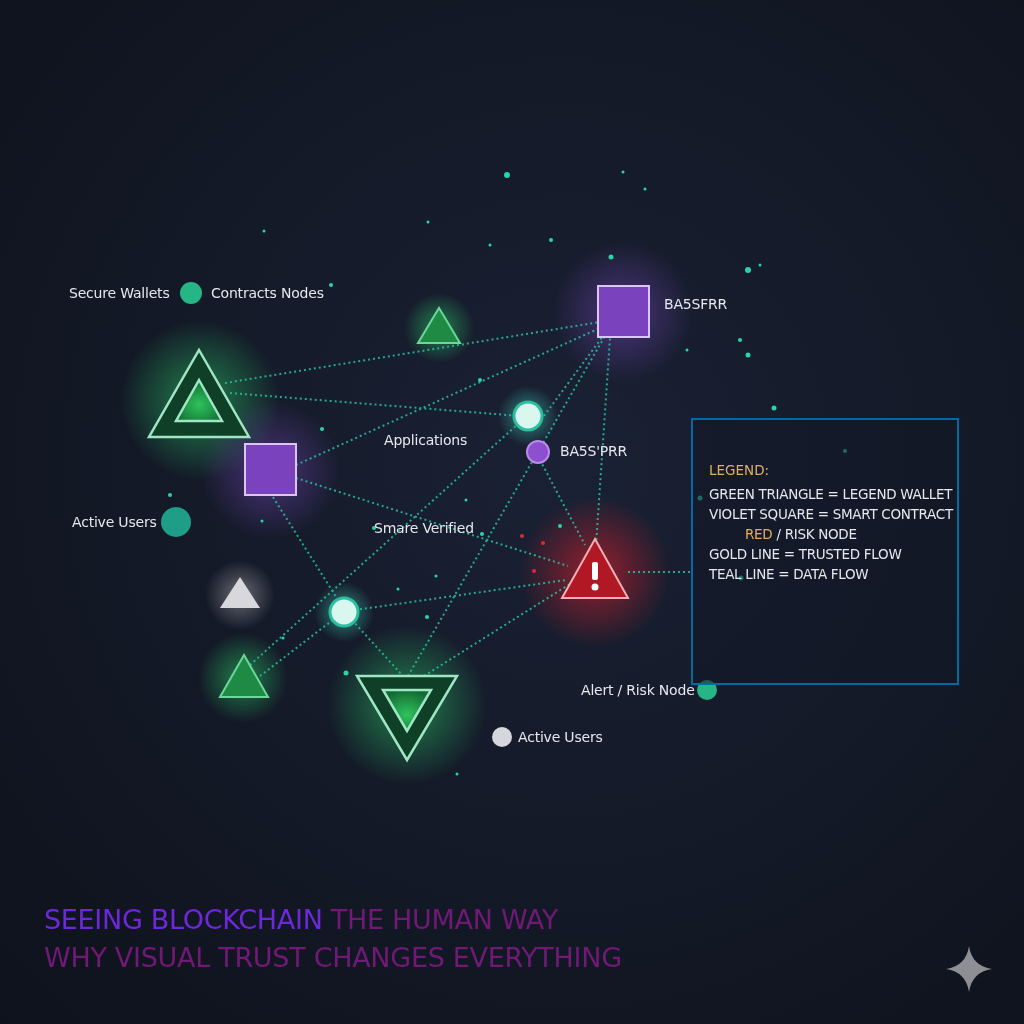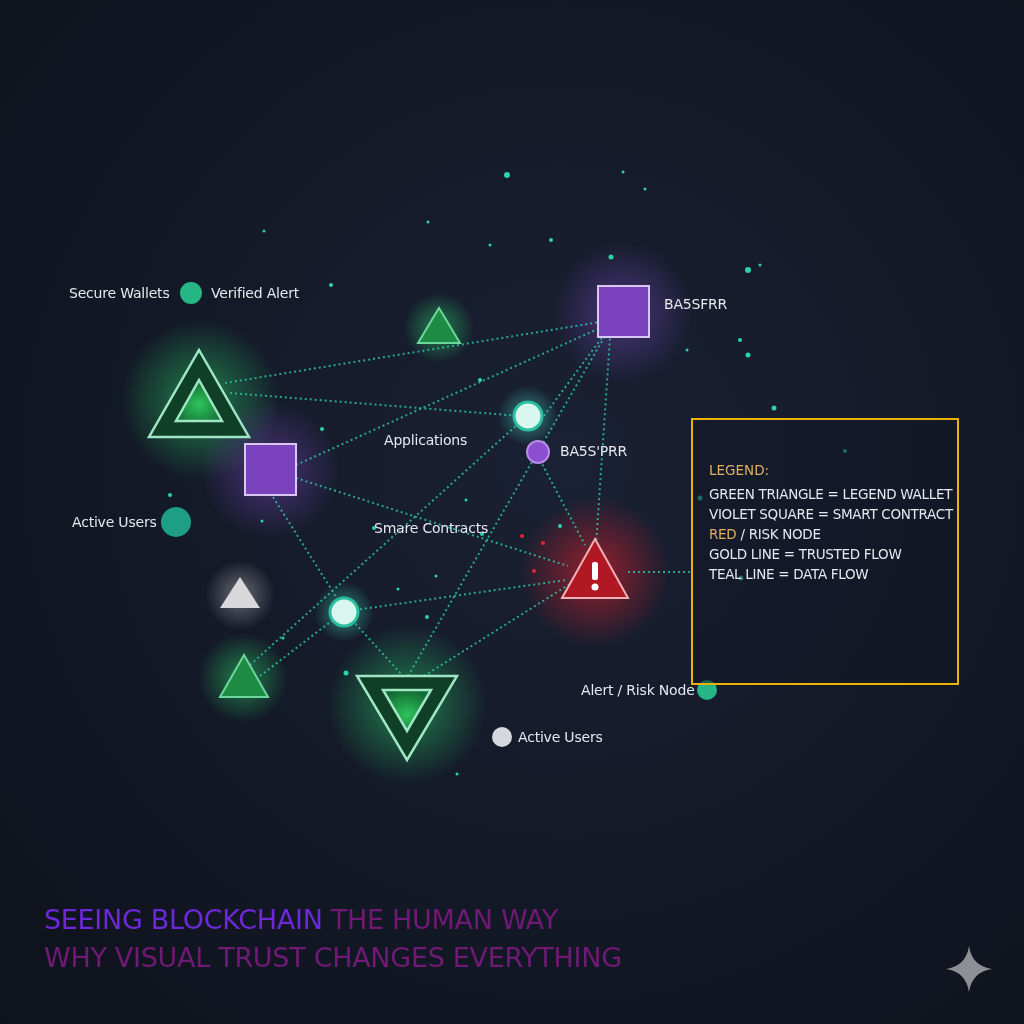--- a/index.html
+++ b/index.html
@@ -10,21 +10,21 @@
   }
   .stage { position:absolute; left:0; top:0; width:1024px; height:884px; }
   svg.graph { position:absolute; left:0; top:0; }
   .lbl {
     position:absolute; color:#e6e8ee; font-size:14px; white-space:nowrap;
     font-family: "DejaVu Sans", sans-serif; letter-spacing:-0.2px;
   }
   .dot { position:absolute; border-radius:50%; }
   .legend-box {
     position:absolute; left:691px; top:418px; width:268px; height:267px;
-    border:2px solid #eab308; box-sizing:border-box;
+    border:2px solid #0369a1; box-sizing:border-box;
     background: rgba(18,24,38,0.55);
   }
   .legend-title { position:absolute; left:16px; top:42px; color:#e0b060; font-size:13.5px; font-family:"DejaVu Sans", sans-serif; }
   .legend-line { position:absolute; left:16px; color:#e6e8ee; font-size:13.5px; font-family:"DejaVu Sans", sans-serif; white-space:nowrap; letter-spacing:-0.3px; }
   .legend-line .accent { color:#e0b060; }
   .brand {
     position:absolute; left:0; width:264px; top:222px; text-align:center;
     color:#d9a94e; font-size:24px; font-weight:bold; letter-spacing:2px;
     font-family:"DejaVu Sans", sans-serif;
   }
@@ -164,41 +164,41 @@
     </g>
     <g fill="#e02636">
       <circle cx="522" cy="536" r="2"></circle>
         <circle cx="543" cy="543" r="2"></circle>
         <circle cx="534" cy="571" r="2"></circle>
     </g>
   </svg>
 
   <div class="lbl" style="left:69px; top:285px;">Secure Wallets</div>
   <div class="dot" style="left:180px; top:282px; width:22px; height:22px; background:#26b584;"></div>
-  <div class="lbl" style="left:211px; top:285px;">Verified Alert</div>
+  <div class="lbl" style="left:211px; top:285px;">Contracts Nodes</div>
 
   <div class="lbl" style="left:664px; top:296px;">BA5SFRR</div>
   <div class="lbl" style="left:384px; top:432px;">Applications</div>
   <div class="lbl" style="left:560px; top:443px;">BA5S'PRR</div>
-  <div class="lbl" style="left:374px; top:520px;">Smare Contracts</div>
+  <div class="lbl" style="left:374px; top:520px;">Smare Verified</div>
 
   <div class="lbl" style="left:72px; top:514px;">Active Users</div>
   <div class="dot" style="left:161px; top:507px; width:30px; height:30px; background:#1e9e86;"></div>
 
   <div class="lbl" style="left:581px; top:682px;">Alert / Risk Node</div>
   <div class="dot" style="left:697px; top:680px; width:20px; height:20px; background:#26b584;"></div>
 
   <div class="dot" style="left:492px; top:727px; width:20px; height:20px; background:#d6d7dc;"></div>
   <div class="lbl" style="left:518px; top:729px;">Active Users</div>
 
   <div class="legend-box">
     <div class="legend-title">LEGEND:</div>
     <div class="legend-line" style="top:66px;"><span>GREEN TRIANGLE = LEGEND WALLET</span></div>
     <div class="legend-line" style="top:86px;"><span>VIOLET SQUARE = SMART CONTRACT</span></div>
-    <div class="legend-line" style="top:106px;"><span class="accent">RED</span><span> / RISK NODE</span></div>
+    <div class="legend-line" style="top:106px;margin-left:36px;"><span class="accent">RED</span><span> / RISK NODE</span></div>
     <div class="legend-line" style="top:126px;"><span>GOLD LINE = TRUSTED FLOW</span></div>
     <div class="legend-line" style="top:146px;"><span>TEAL LINE = DATA FLOW</span></div>
   </div>
 
   <div class="headline" style="top:904px;"><span class="hl-gold">SEEING BLOCKCHAIN</span><span class="hl-white"> THE HUMAN WAY</span></div>
   <div class="headline hl-white" style="top:942px;">WHY VISUAL TRUST CHANGES EVERYTHING</div>
 
   <svg class="sparkle" viewBox="0 0 50 50">
     <path d="M25 2 Q28 22 48 25 Q28 28 25 48 Q22 28 2 25 Q22 22 25 2 Z" fill="#8e8f94"></path>
   </svg>

